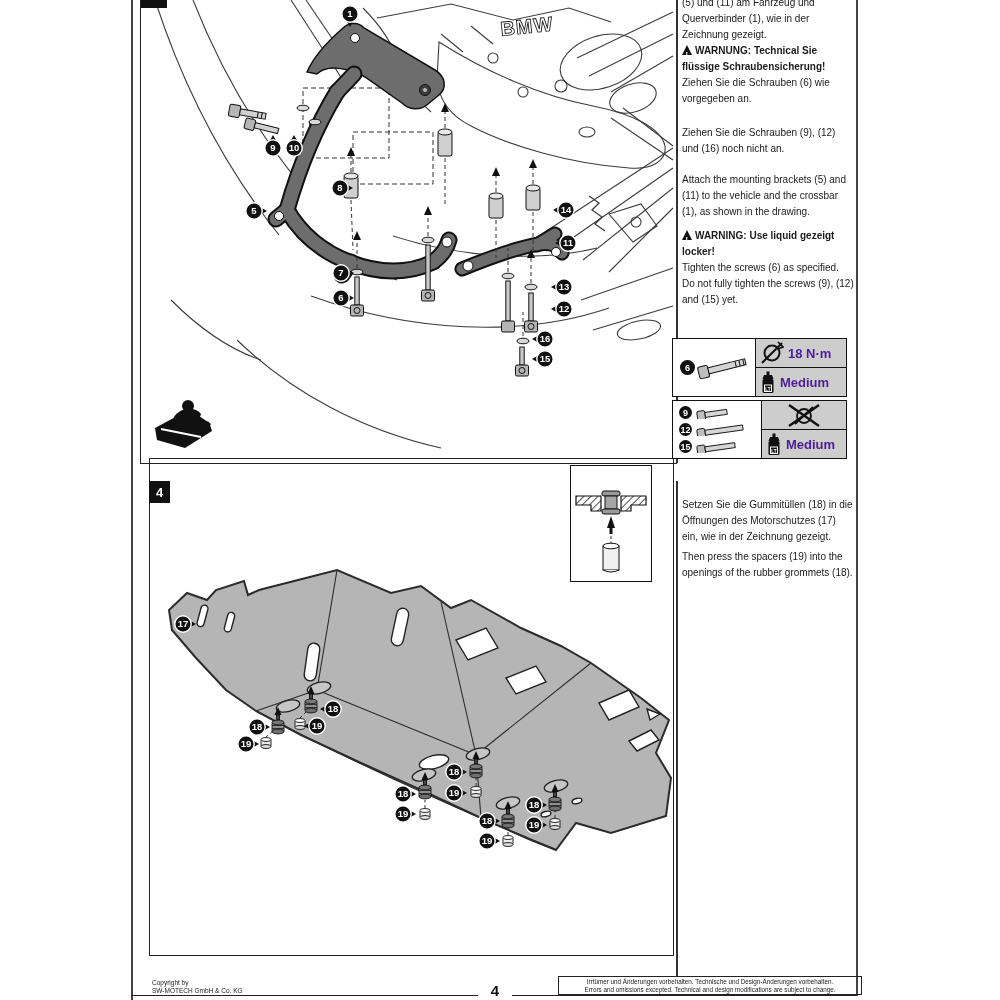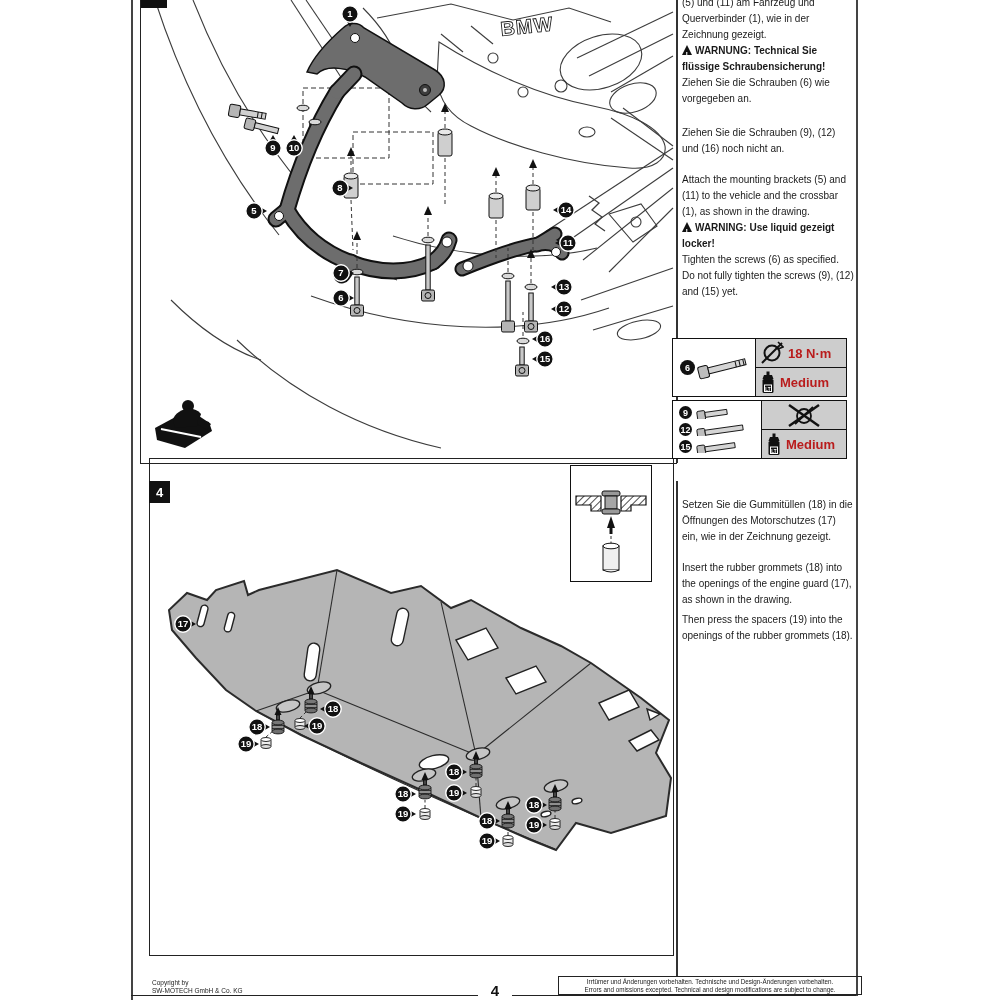--- a/index.html
+++ b/index.html
@@ -21,21 +21,21 @@
              border-right:5.5px solid transparent;border-bottom:10px solid #111;
              position:relative;margin-right:3px;vertical-align:-1px;}
   .warn-icon i{position:absolute;left:-1.6px;top:1.5px;font-style:normal;color:#fff;
                font-size:7.5px;font-weight:bold;}
   .tq-box{position:absolute;left:672px;width:173px;height:57px;border:1.5px solid #111;
           background:#fff;display:flex;z-index:6;}
   .tq-left{width:82px;position:relative;background:#fff;}
   .tq-right{flex:1;display:flex;flex-direction:column;border-left:1.5px solid #111;}
   .tq-row{flex:1;background:#cdcdcd;display:flex;align-items:center;gap:4px;padding-left:4px;}
   .tq-row + .tq-row{border-top:1.5px solid #111;}
-  .tq-label{font-weight:bold;font-size:13px;color:#b91c1c;}
+  .tq-label{font-weight:bold;font-size:13px;color:#4c1d95;}
   .hbadge{display:inline-flex;width:15px;height:15px;border-radius:50%;background:#111;
           color:#fff;font-size:9px;font-weight:bold;align-items:center;justify-content:center;flex:none;}
   .inset{position:absolute;left:420px;top:6px;width:80px;height:115px;border:1.2px solid #111;background:#fff;}
   .footer-copy{position:absolute;left:152px;top:979px;font-size:6.5px;line-height:7.6px;color:#222;}
   .footer-page{position:absolute;left:478px;top:982px;width:34px;text-align:center;
                font-size:15px;font-weight:bold;color:#111;}
   .footer-box{position:absolute;left:558px;top:976px;width:302px;height:17px;border:1px solid #222;
               display:flex;flex-direction:column;align-items:center;justify-content:center;
               font-size:6.3px;line-height:7.6px;color:#222;text-align:center;}
   svg text{font-family:"Liberation Sans",sans-serif;}
@@ -308,21 +308,21 @@
   </g>
 </svg>
 </div>
 
 <div class="textcol" style="left:682px;top:0;height:463px;overflow:hidden;">
   <div style="margin-top:-5px;">
     <p class="t" style="margin-bottom:0;">(5) und (11) am Fahrzeug und Querverbinder (1), wie in der Zeichnung gezeigt.</p>
     <p class="t bold" style="margin-bottom:0;"><span class="warn-icon"><i>!</i></span><b>WARNUNG: Technical Sie flüssige Schraubensicherung!</b></p>
     <p class="t" style="margin-bottom:18px;">Ziehen Sie die Schrauben (6) wie vorgegeben an.</p>
     <p class="t" style="margin-bottom:0;">Ziehen Sie die Schrauben (9), (12) und (16) noch nicht an.</p>
-    <p class="t block-gap" style="margin-bottom:0;">Attach the mounting brackets (5) and (11) to the vehicle and the crossbar (1), as shown in the drawing.</p>
+    <p class="t block-gap" style="margin-bottom:8px;">Attach the mounting brackets (5) and (11) to the vehicle and the crossbar (1), as shown in the drawing.</p>
     <p class="t bold" style="margin-bottom:0;"><span class="warn-icon"><i>!</i></span><b>WARNING: Use liquid gezeigt locker!</b></p>
     <p class="t">Tighten the screws (6) as specified. Do not fully tighten the screws (9), (12) and (15) yet.</p>
   </div>
 </div>
 
 <div class="tq-box" style="top:338px;">
   <div class="tq-left">
     <span class="hbadge" style="position:absolute;left:7px;top:21px;">6</span>
     <svg width="58" height="34" style="position:absolute;left:22px;top:11px;">
       <g transform="rotate(-14 29 17)" stroke="#111" stroke-width="1">
@@ -645,21 +645,20 @@
         <rect x="32" y="80" width="16" height="24" fill="#f0f0f0"></rect>
         <ellipse cx="40" cy="80" rx="8" ry="2.8" fill="#fff"></ellipse>
         <path d="M 32,104 Q 40,108 48,104" fill="#f0f0f0"></path>
       </g>
     </svg>
   </div>
 </div>
 
 <div class="textcol" style="left:682px;top:497px;">
   <p class="t">Setzen Sie die Gummitüllen (18) in die Öffnungen des Motorschutzes (17) ein, wie in der Zeichnung gezeigt.</p>
-  <p class="t block-gap">Insert the rubber grommets (18) into the openings of the engine guard (17), as shown in the drawing.</p>
   <p class="t">Then press the spacers (19) into the openings of the rubber grommets (18).</p>
 </div>
 
 <div class="hline" style="left:131px;top:995px;width:347px;"></div>
 <div class="hline" style="left:512px;top:995px;width:344px;"></div>
 <div class="footer-copy">
   <div>Copyright by</div>
   <div>SW-MOTECH GmbH &amp; Co. KG</div>
 </div>
 <div class="footer-page">4</div>

